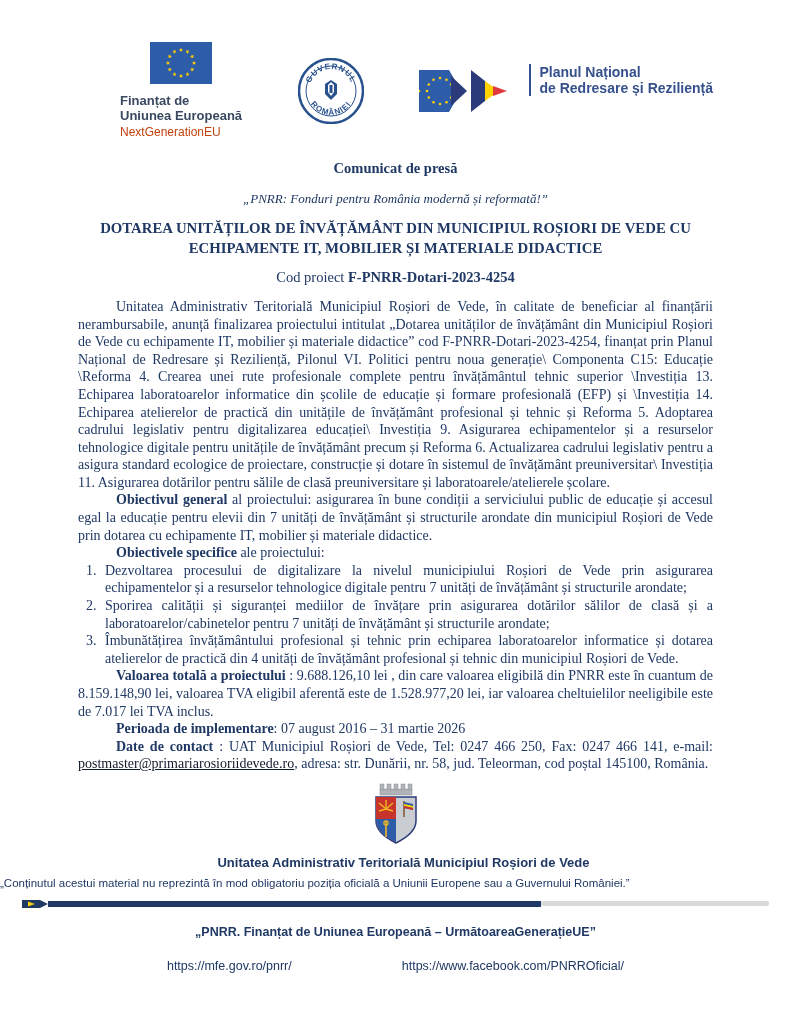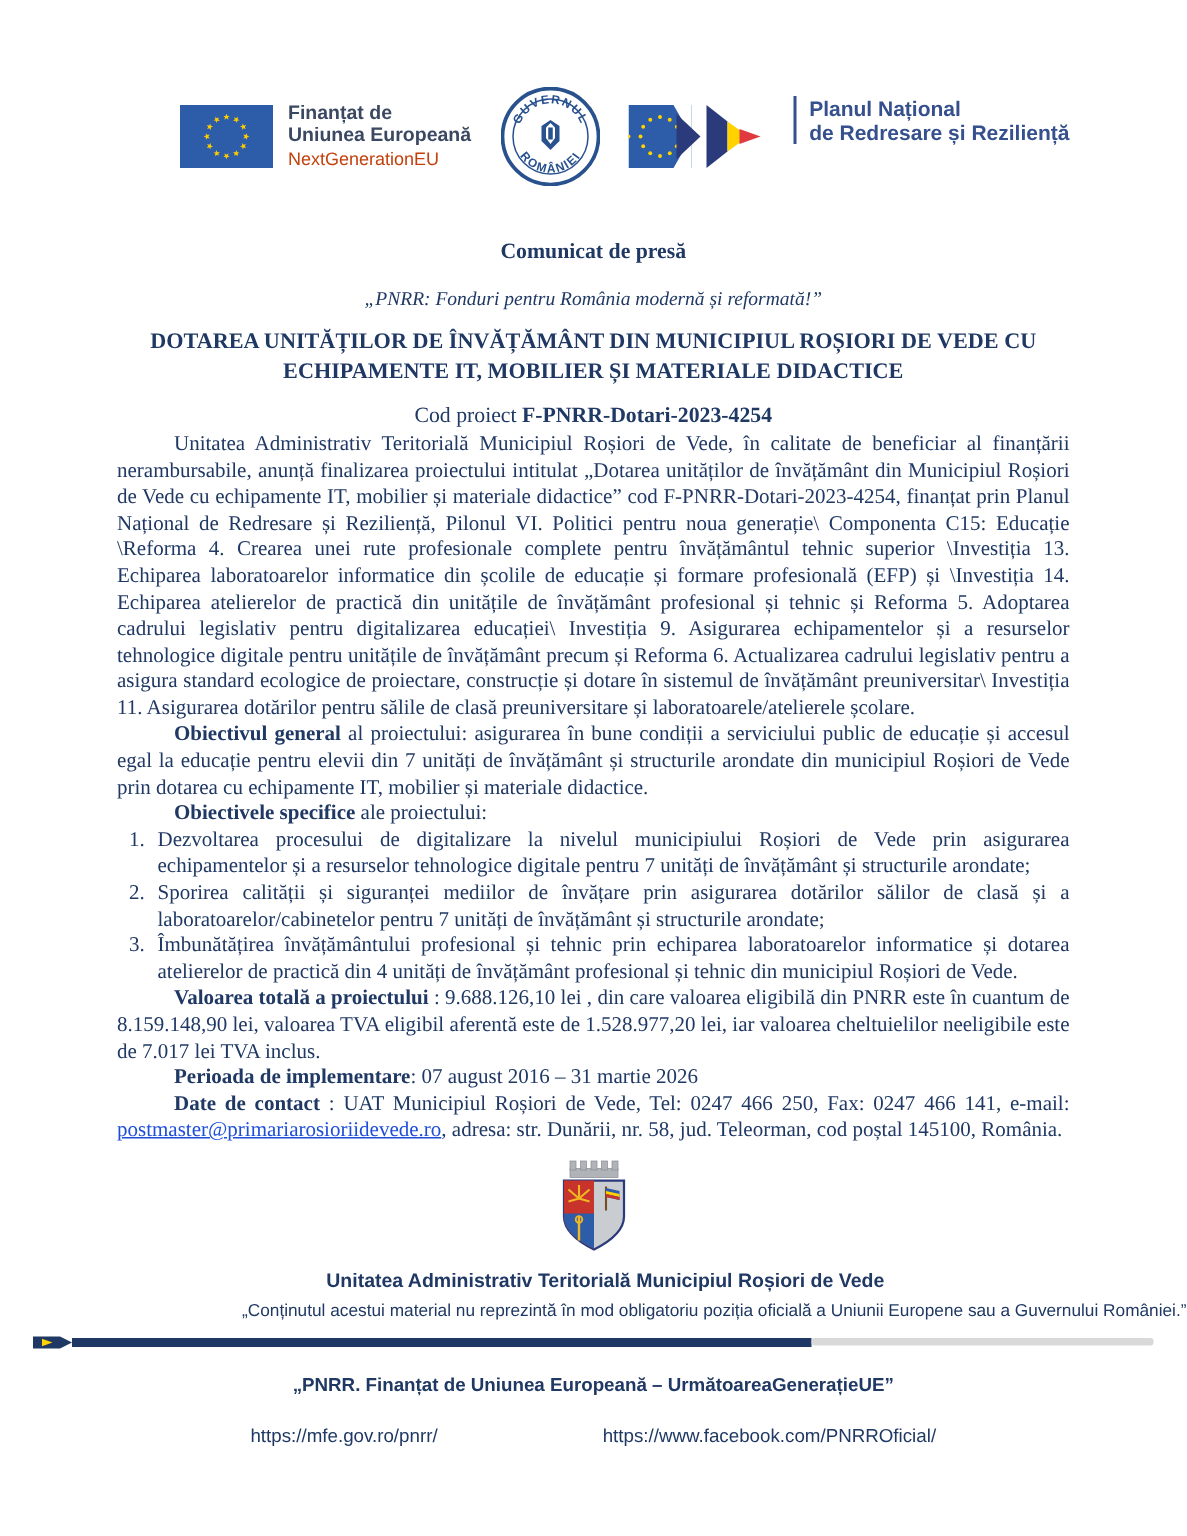--- a/index.html
+++ b/index.html
@@ -8,21 +8,21 @@
     font-family:"Liberation Serif", serif;color:#1f3864;position:relative;
     overflow:hidden;box-sizing:border-box;
   }
   .content{padding:0 78px;}
 
   
   .logo-row{
     display:flex;align-items:center;justify-content:space-between;
     padding:52px 78px 0 120px;height:78px;
   }
-  .eu-logo{display:flex;align-items:center;gap:10px;}
+  .eu-logo{display:flex;align-items:center;gap:10px;flex-direction:column;}
   .eu-text{font-family:"Liberation Sans", sans-serif;line-height:1.15;}
   .eu-text .b{font-weight:bold;font-size:13px;color:#3a4861;}
   .eu-text .sub{font-size:12px;color:#c2410c;margin-top:2px;}
   .pnrr-logo{display:flex;align-items:flex-start;gap:8px;}
   .pnrr-text{
     font-family:"Liberation Sans", sans-serif;font-weight:bold;
     font-size:14px;line-height:1.15;color:#35508c;
     border-left:2px solid #35508c;padding-left:8px;
   }
 
@@ -34,38 +34,38 @@
     font-weight:bold;font-size:14.8px;line-height:1.35;
     margin:12px auto 0 auto;max-width:640px;
   }
   .cod-proiect{font-size:14.5px;margin:10px 0 0 0;}
   .cod-proiect b{font-weight:bold;}
 
   
   .body-p{
     font-size:14px;line-height:17.6px;text-align:justify;margin:0;
   }
-  .body-p.first{margin-top:2px;}
+  .body-p.first{margin-top:12px;}
   .indent{text-indent:38px;}
   .body-p b{font-weight:bold;}
   ol.objectives{
     margin:0;padding-left:22px;font-size:14px;line-height:17.6px;
   }
   ol.objectives li{text-align:justify;padding-left:5px;}
-  a.email-link{color:#1d4ed8;}
+  a.email-link{color:#0f172a;}
 
   
   .coat-wrap{text-align:center;margin-top:10px;}
   .footer-org{
     font-family:"Liberation Sans", sans-serif;font-weight:bold;
     font-size:13px;text-align:center;margin:6px 0 0 0;color:#1f3864;padding-left:16px;
   }
   .footer-disclaimer{
     font-family:"Liberation Sans", sans-serif;font-size:11.5px;
-    text-align:right;margin:7px 0 0 0;color:#1f3864;
+    text-align:left;margin:7px 0 0 0;color:#1f3864;
   }
   .bar-row{display:flex;align-items:center;margin:10px 22px 0 22px;height:10px;}
   .bar-navy{height:6px;background:#1f3864;width:66%;}
   .bar-gray{height:5px;background:#d9d9d9;flex:1;border-radius:2px;}
   .footer-slogan{
     font-family:"Liberation Sans", sans-serif;font-weight:bold;
     font-size:12.5px;text-align:center;margin:16px 0 0 0;color:#1f3864;
   }
   .footer-links{
     display:flex;justify-content:center;gap:110px;

